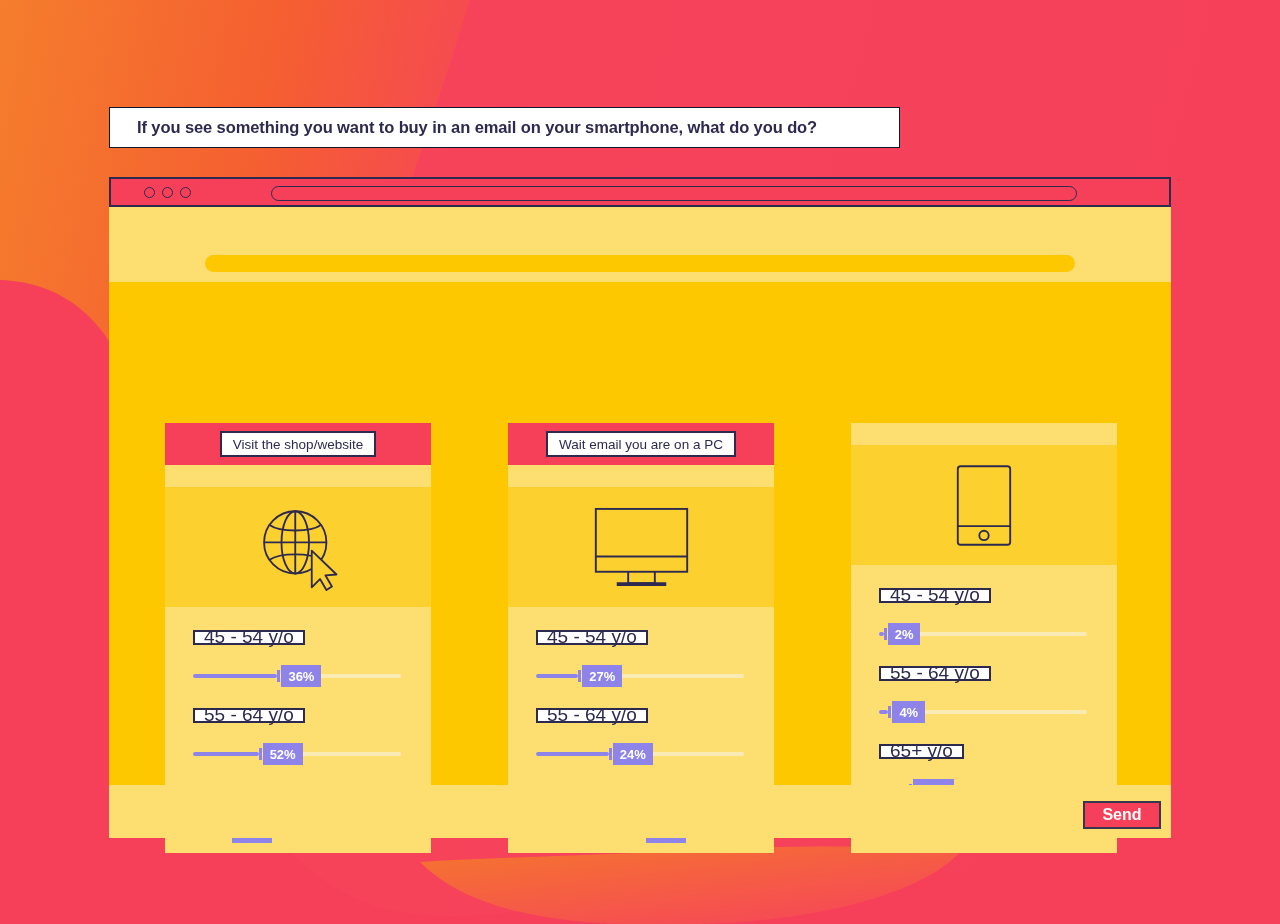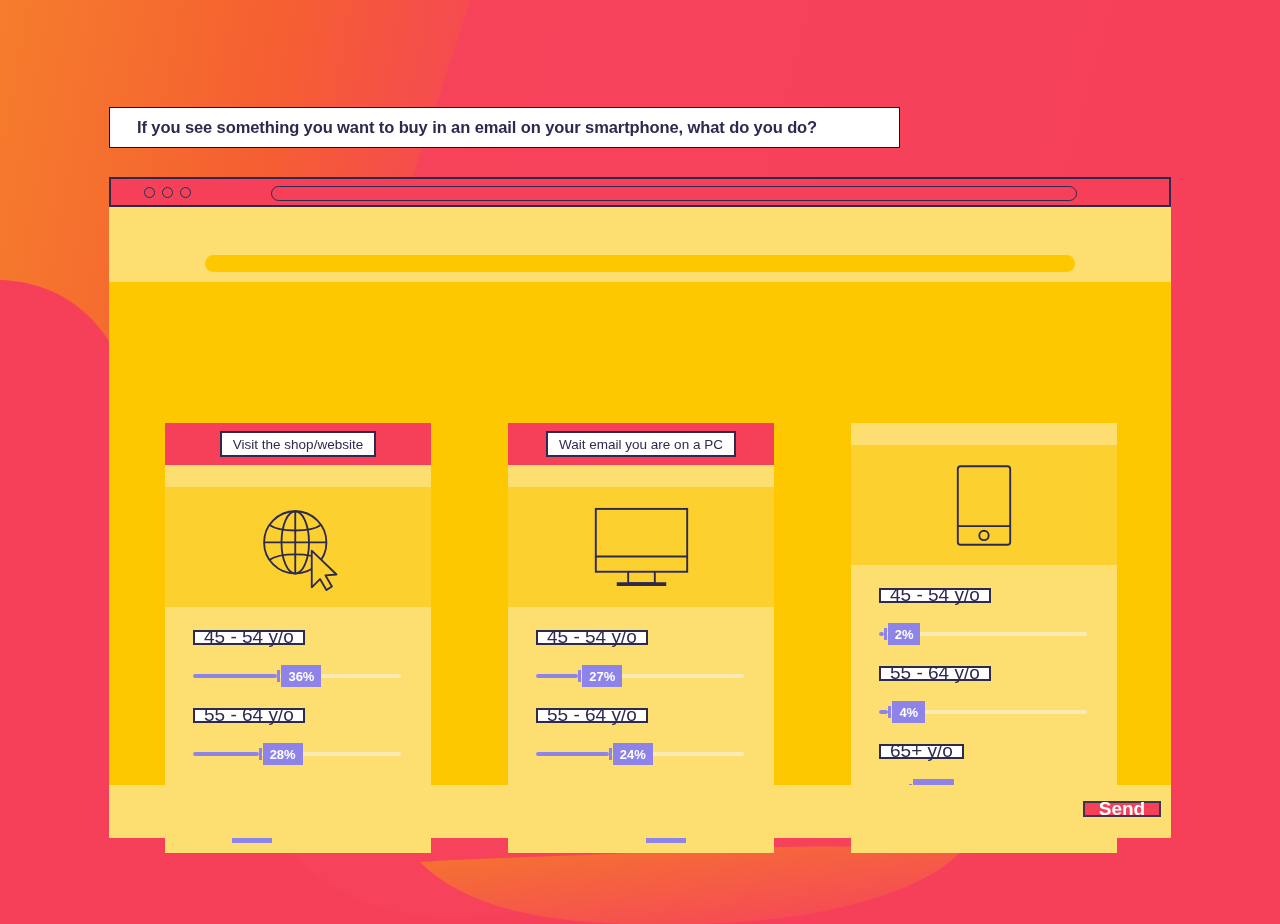--- a/index.html
+++ b/index.html
@@ -54,24 +54,24 @@
 
   .browser-body{
     position:absolute;left:0;top:105px;width:1062px;height:503px;
     background:#FDC800;
   }
   .browser-footer{
     position:absolute;left:0;top:608px;width:1062px;height:53px;
     background:#FCDF70;
   }
   .send-btn{
-    position:absolute;right:10px;top:16px;width:78px;height:16px;
+    position:absolute;right:10px;top:16px;width:78px;height:28px;
     background:#F6405A;border:2px solid #3A3550;box-sizing:border-box;
     display:flex;align-items:center;justify-content:center;
-    color:#FFFFFF;font-size:19px;font-weight:600;cursor:pointer;
+    color:#FFFFFF;font-size:16px;font-weight:600;cursor:pointer;
   }
 
   
   .cards{
     position:absolute;left:56px;top:141px;width:952px;height:430px;
     display:flex;justify-content:space-between;
   }
   .card{width:266px;height:430px;position:relative;background:#FCDF70;}
   .card-header{
     height:42px;background:#F6405A;display:flex;align-items:center;justify-content:center;
@@ -212,21 +212,21 @@
               <div class="row"><div class="age-chip">45 - 54 y/o</div><div class="slider">
                   <div class="track"></div>
                   <div class="fill" style="width: 84.4102px;"></div>
                   <div class="thumb" style="left: 84.4102px;"></div>
                   <div class="badge" style="left: 88.4102px;">36%</div>
                 </div></div>
               <div class="row"><div class="age-chip">55 - 64 y/o</div><div class="slider">
                   <div class="track"></div>
                   <div class="fill" style="width: 65.6524px;"></div>
                   <div class="thumb" style="left: 65.6524px;"></div>
-                  <div class="badge" style="left: 69.6524px;">28%</div>
+                  <div class="badge" style="left: 69.6524px;">52%</div>
                 </div></div>
               <div class="row"><div class="age-chip">65+ y/o</div><div class="slider">
                   <div class="track"></div>
                   <div class="fill" style="width: 35.1709px;"></div>
                   <div class="thumb" style="left: 35.1709px;"></div>
                   <div class="badge" style="left: 39.1709px;">15%</div>
                 </div></div>
             </div>
           </div>
           <div class="card">

